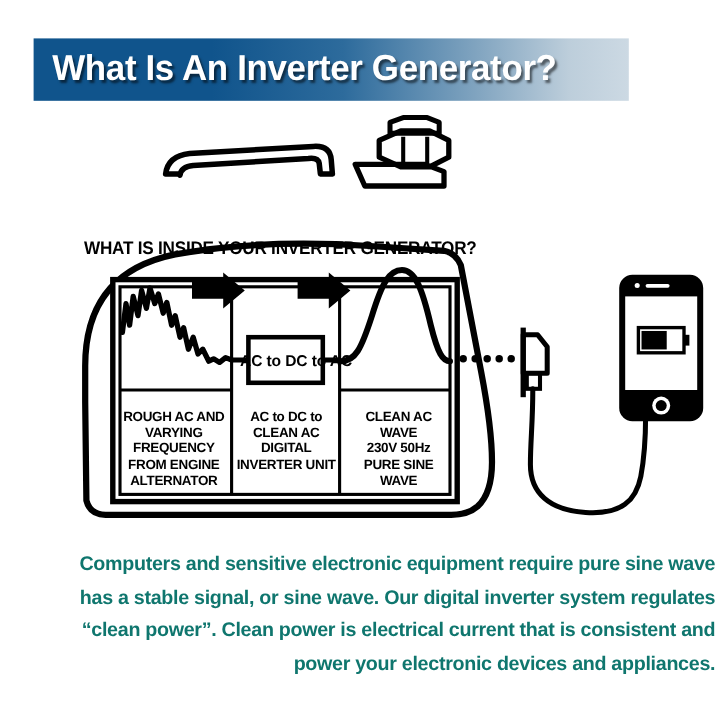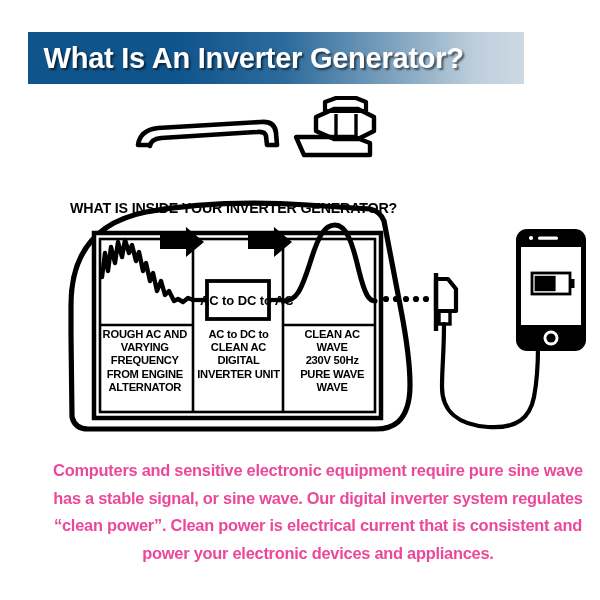--- a/index.html
+++ b/index.html
@@ -81,21 +81,21 @@
     height: 88px;
     display: flex;
   }
   .panel-col {
     flex: 1 1 0;
     text-align: center;
     font-weight: bold;
     font-size: 11.2px;
     line-height: 13.2px;
     letter-spacing: -0.25px;
-    padding-top: 1px;
+    padding-top: 15px;
   }
   .panel-col span { display: block; white-space: nowrap; }
 
   .acbox-label {
     position: absolute;
     left: 182px;
     top: 293px;
     width: 66px;
     text-align: center;
     font-weight: bold;
@@ -103,26 +103,26 @@
     letter-spacing: -0.1px;
     white-space: nowrap;
   }
 
   
   .paragraph {
     position: absolute;
     left: 22px;
     top: 457px;
     width: 556px;
-    text-align: center;
+    text-align: right;
     font-weight: bold;
     font-size: 16.4px;
     line-height: 27.5px;
     letter-spacing: -0.25px;
-    color: #ec4899;
+    color: #0f766e;
   }
   .paragraph span { display: block; white-space: nowrap; }
 </style>
 </head>
 <body>
 
 <div id="page">
 
   <div class="title-bar">
     <div class="title-text">What Is An Inverter Generator?</div>
@@ -240,21 +240,21 @@
     <div class="panel-col">
       <span>AC to DC to</span>
       <span>CLEAN AC</span>
       <span>DIGITAL</span>
       <span>INVERTER UNIT</span>
     </div>
     <div class="panel-col">
       <span>CLEAN AC</span>
       <span>WAVE</span>
       <span>230V 50Hz</span>
-      <span>PURE WAVE</span>
+      <span>PURE SINE</span>
       <span>WAVE</span>
     </div>
   </div>
 
   <div class="paragraph">
     <span>Computers and sensitive electronic equipment require pure sine wave</span>
     <span>has a stable signal, or sine wave. Our digital inverter system regulates</span>
     <span>“clean power”. Clean power is electrical current that is consistent and</span>
     <span>power your electronic devices and appliances.</span>
   </div>

